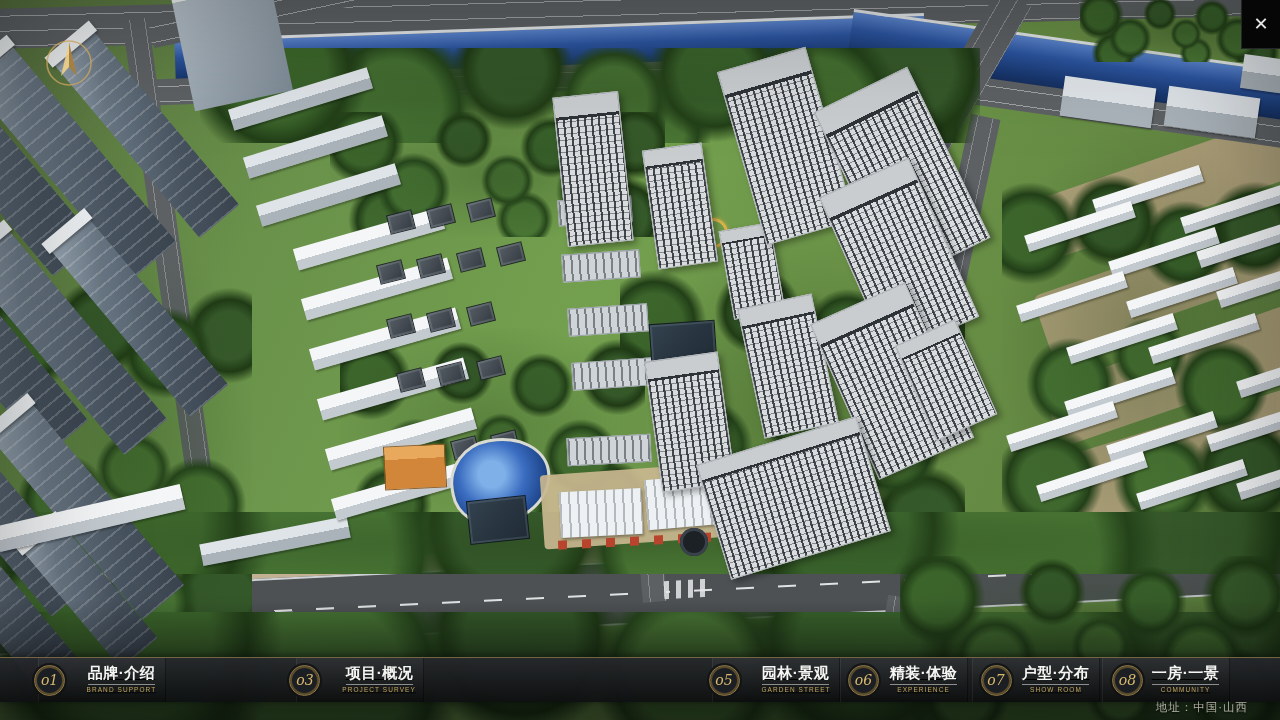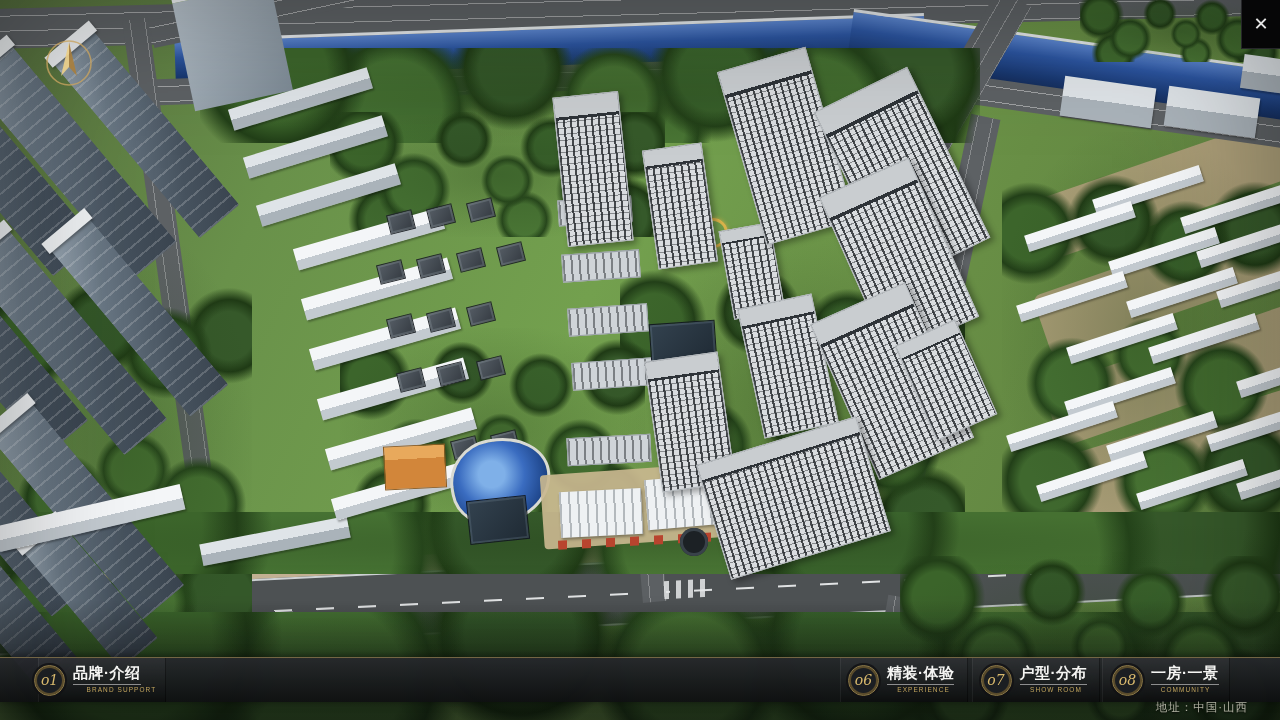--- a/index.html
+++ b/index.html
@@ -72,21 +72,21 @@
     border-top:1px solid rgba(196,170,110,.55);box-shadow:0 -1px 8px rgba(0,0,0,.5);}
   .nav-item{position:absolute;top:0;height:44px;width:126px;display:flex;align-items:center;
     justify-content:center;gap:8px;cursor:pointer;
     border-left:1px solid rgba(255,255,255,.06);border-right:1px solid rgba(0,0,0,.4);
     background:linear-gradient(180deg,rgba(66,68,72,.28),rgba(0,0,0,.18));}
   .medal{width:29px;height:29px;border-radius:50%;flex:0 0 auto;
     background:radial-gradient(circle,#1b1e22 55%,#24272c);
     border:1px solid #8a7644;box-shadow:0 0 0 2px rgba(18,18,20,.85),inset 0 0 0 2px rgba(96,80,44,.9);
     display:flex;align-items:center;justify-content:center;}
   .num{font-family:"DejaVu Serif",serif;font-style:italic;font-size:14px;color:#d8b96d;}
-  .labels{display:flex;flex-direction:column;align-items:flex-start;}
+  .labels{display:flex;flex-direction:column;align-items:center;text-decoration:underline;}
   .zh{font-weight:bold;font-size:15px;color:#f5f5f3;letter-spacing:.5px;white-space:nowrap;
     border-bottom:1px solid rgba(255,255,255,.5);padding-bottom:1px;}
   .en{font-size:9px;color:#c3a65e;letter-spacing:1.5px;white-space:nowrap;margin-top:1px;
     transform:scale(.72);transform-origin:center top;}
   
   .logo-box{position:absolute;left:578px;top:632px;width:133px;height:86px;cursor:pointer;
     background:linear-gradient(180deg,#14181d,#0a0d11);border:1px solid #474d54;
     box-shadow:0 0 0 3px #101317,0 0 0 4px #3a3f46,inset 0 0 0 1px rgba(150,130,80,.25);
     display:flex;flex-direction:column;align-items:center;justify-content:center;gap:3px;}
   .logo-title{font-family:"DejaVu Serif",serif;font-weight:bold;font-size:19px;color:#e3c071;
@@ -234,20 +234,38 @@
   <div class="navbar">
     <div class="nav-item" style="left:38px">
       <div class="medal">
           <span class="num">o1</span>
         </div>
       <div class="labels">
         <div class="zh">品牌·介绍</div>
         <div class="en">BRAND SUPPORT</div>
       </div>
     </div>
+    <div class="nav-item" style="left:296px">
+      <div class="medal">
+          <span class="num">o3</span>
+        </div>
+      <div class="labels">
+        <div class="zh">项目·概况</div>
+        <div class="en">PROJECT SURVEY</div>
+      </div>
+    </div>
+    <div class="nav-item" style="left:712px">
+      <div class="medal">
+          <span class="num">o5</span>
+        </div>
+      <div class="labels">
+        <div class="zh">园林·景观</div>
+        <div class="en">GARDEN STREET</div>
+      </div>
+    </div>
     <div class="nav-item" style="left:840px">
       <div class="medal">
           <span class="num">o6</span>
         </div>
       <div class="labels">
         <div class="zh">精装·体验</div>
         <div class="en">EXPERIENCE</div>
       </div>
     </div>
     <div class="nav-item" style="left:972px">

